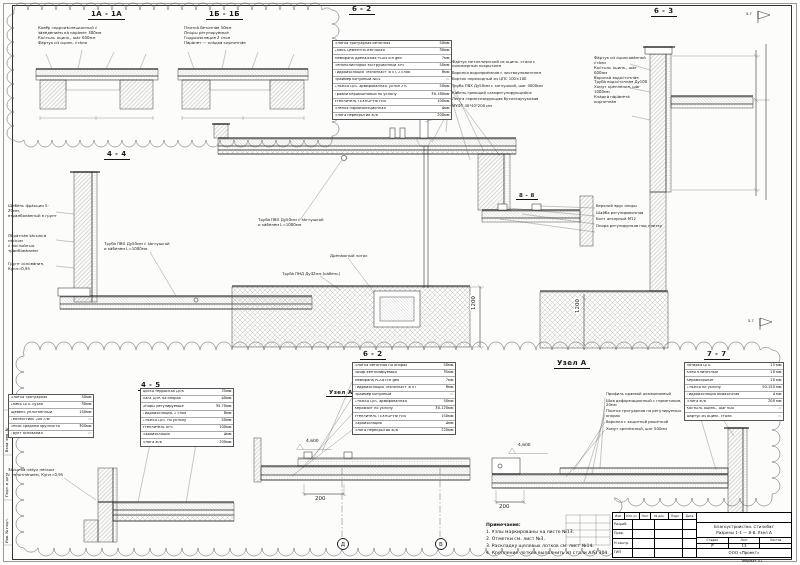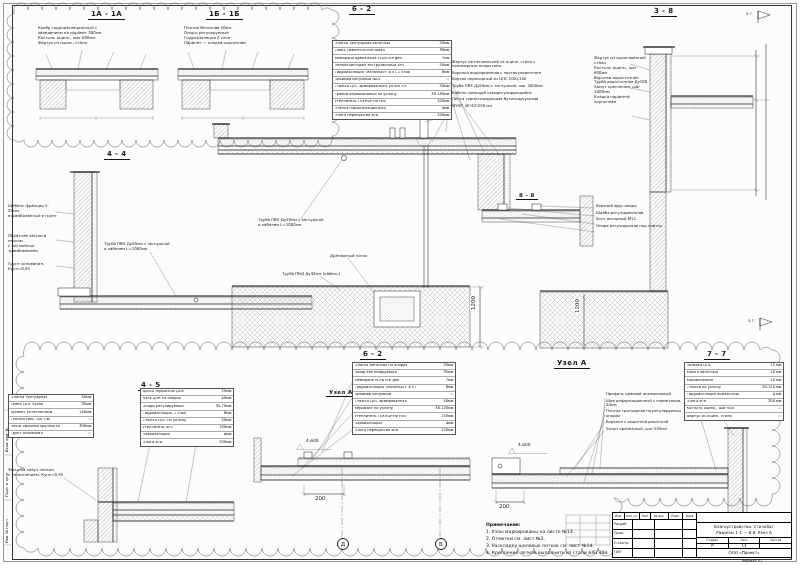--- a/index.html
+++ b/index.html
@@ -255,21 +255,21 @@
     </g>
 
     <g>
       <path class="tn" d="M4,410 H13 M4,455 H13 M4,500 H13 M4,545 H13"></path>
     </g>
   </svg>
 
   <div class="sec-title" style="left:88px;top:10px;">1А - 1А</div>
   <div class="sec-title" style="left:206px;top:10px;">1Б - 1Б</div>
   <div class="sec-title" style="left:349px;top:5px;">6 - 2</div>
-  <div class="sec-title" style="left:651px;top:7px;">3 - 8</div>
+  <div class="sec-title" style="left:651px;top:7px;">6 - 3</div>
   <div class="sec-title" style="left:104px;top:150px;">4 - 4</div>
   <div class="sec-title sm" style="left:516px;top:192px;">8 - 8</div>
   <div class="sec-title" style="left:138px;top:381px;">4 - 5</div>
   <div class="sec-title" style="left:360px;top:350px;">6 - 2</div>
   <div class="sec-title sm" style="left:326px;top:389px;">Узел А</div>
   <div class="sec-title" style="left:554px;top:359px;">Узел А</div>
   <div class="sec-title" style="left:704px;top:350px;">7 - 7</div>
 
   <div class="flagtxt" style="left:746px;top:12px;">5.7</div>
   <div class="flagtxt" style="left:748px;top:319px;">5.7</div>

